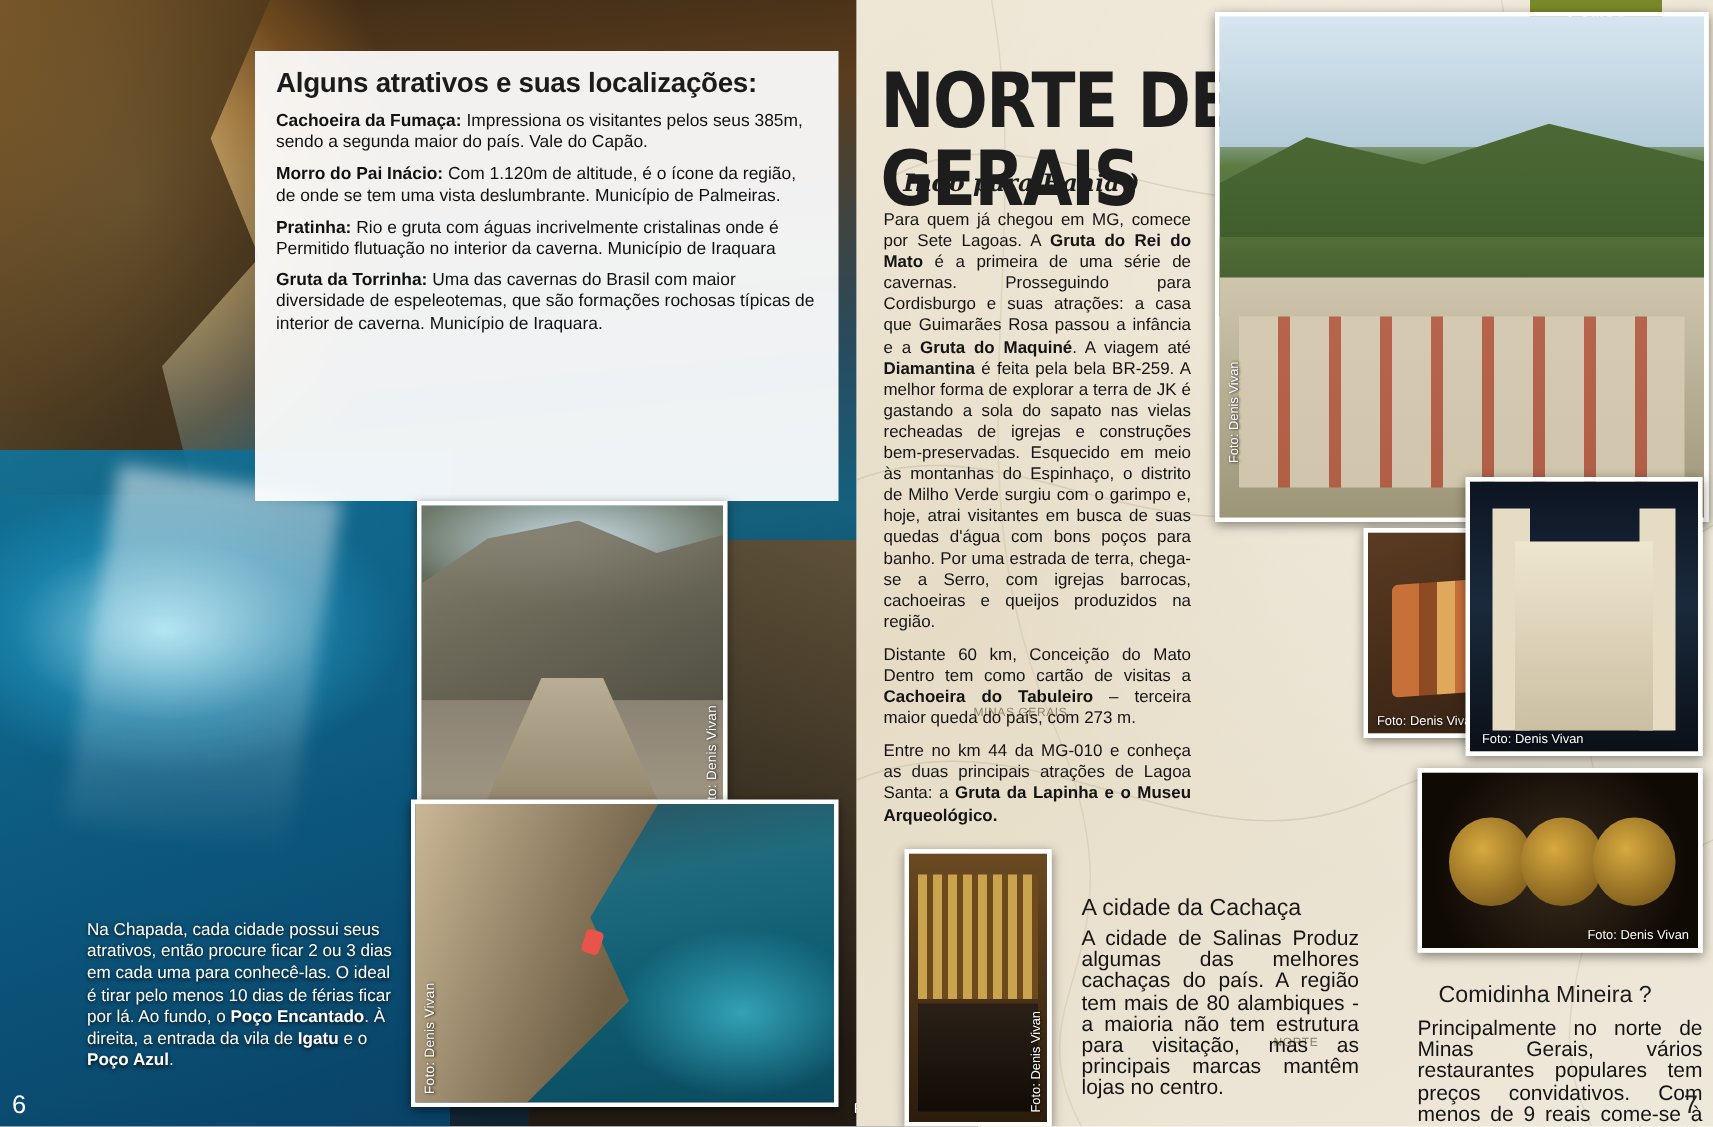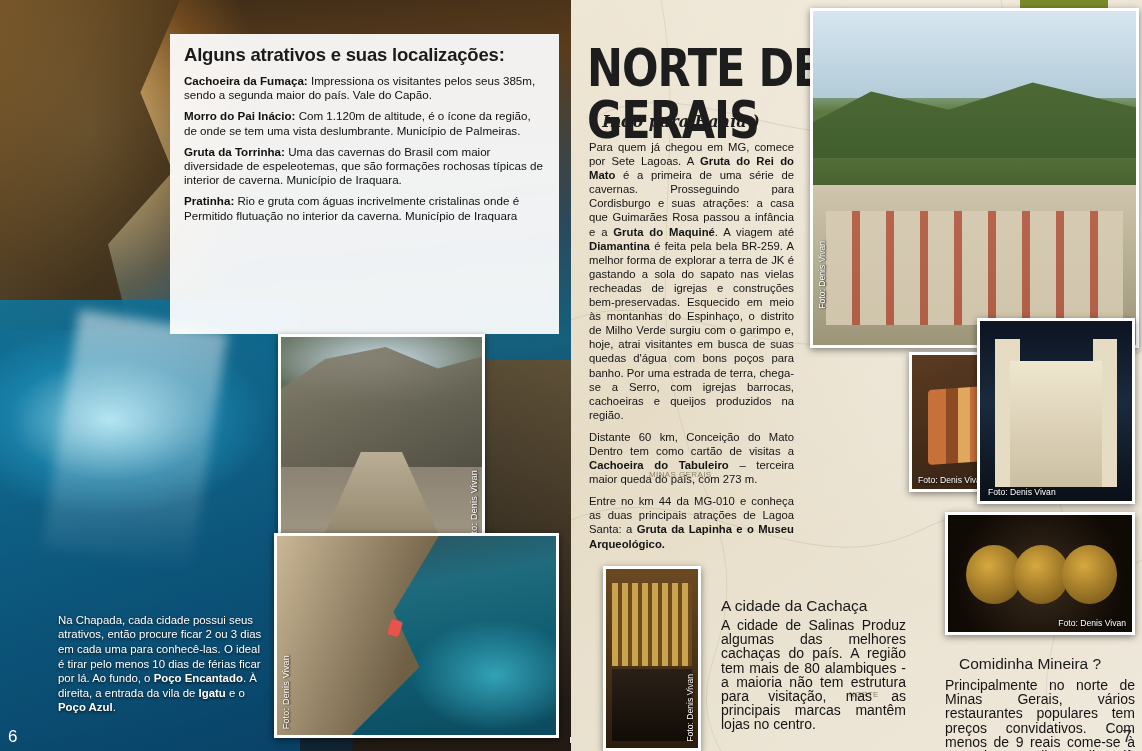--- a/index.html
+++ b/index.html
@@ -215,24 +215,24 @@
     <div class="article-panel">
       <div class="article-title">Alguns atrativos e suas localizações:</div>
 
       <div class="attraction">
         <b>Cachoeira da Fumaça:</b><span> Impressiona os visitantes pelos seus 385m, sendo a segunda maior do país. Vale do Capão.</span>
       </div>
       <div class="attraction">
         <b>Morro do Pai Inácio:</b><span> Com 1.120m de altitude, é o ícone da região, de onde se tem uma vista deslumbrante. Município de Palmeiras.</span>
       </div>
       <div class="attraction">
-        <b>Gruta da Torrinha:</b><span> Uma das cavernas do Brasil com maior diversidade de espeleotemas, que são formações rochosas típicas de interior de caverna. Município de Iraquara.</span>
+        <b>Pratinha:</b><span> Rio e gruta com águas incrivelmente cristalinas onde é Permitido flutuação no interior da caverna. Município de Iraquara</span>
       </div>
       <div class="attraction">
-        <b>Pratinha:</b><span> Rio e gruta com águas incrivelmente cristalinas onde é Permitido flutuação no interior da caverna. Município de Iraquara</span>
+        <b>Gruta da Torrinha:</b><span> Uma das cavernas do Brasil com maior diversidade de espeleotemas, que são formações rochosas típicas de interior de caverna. Município de Iraquara.</span>
       </div>
     </div>
 
     <div class="photo-trail">
       <div class="rockmass"></div>
       <div class="path"></div>
       <span class="credit-vert" style="right:3px;bottom:6px;">Foto: Denis Vivan</span>
     </div>
 
     <div class="photo-cliff">

